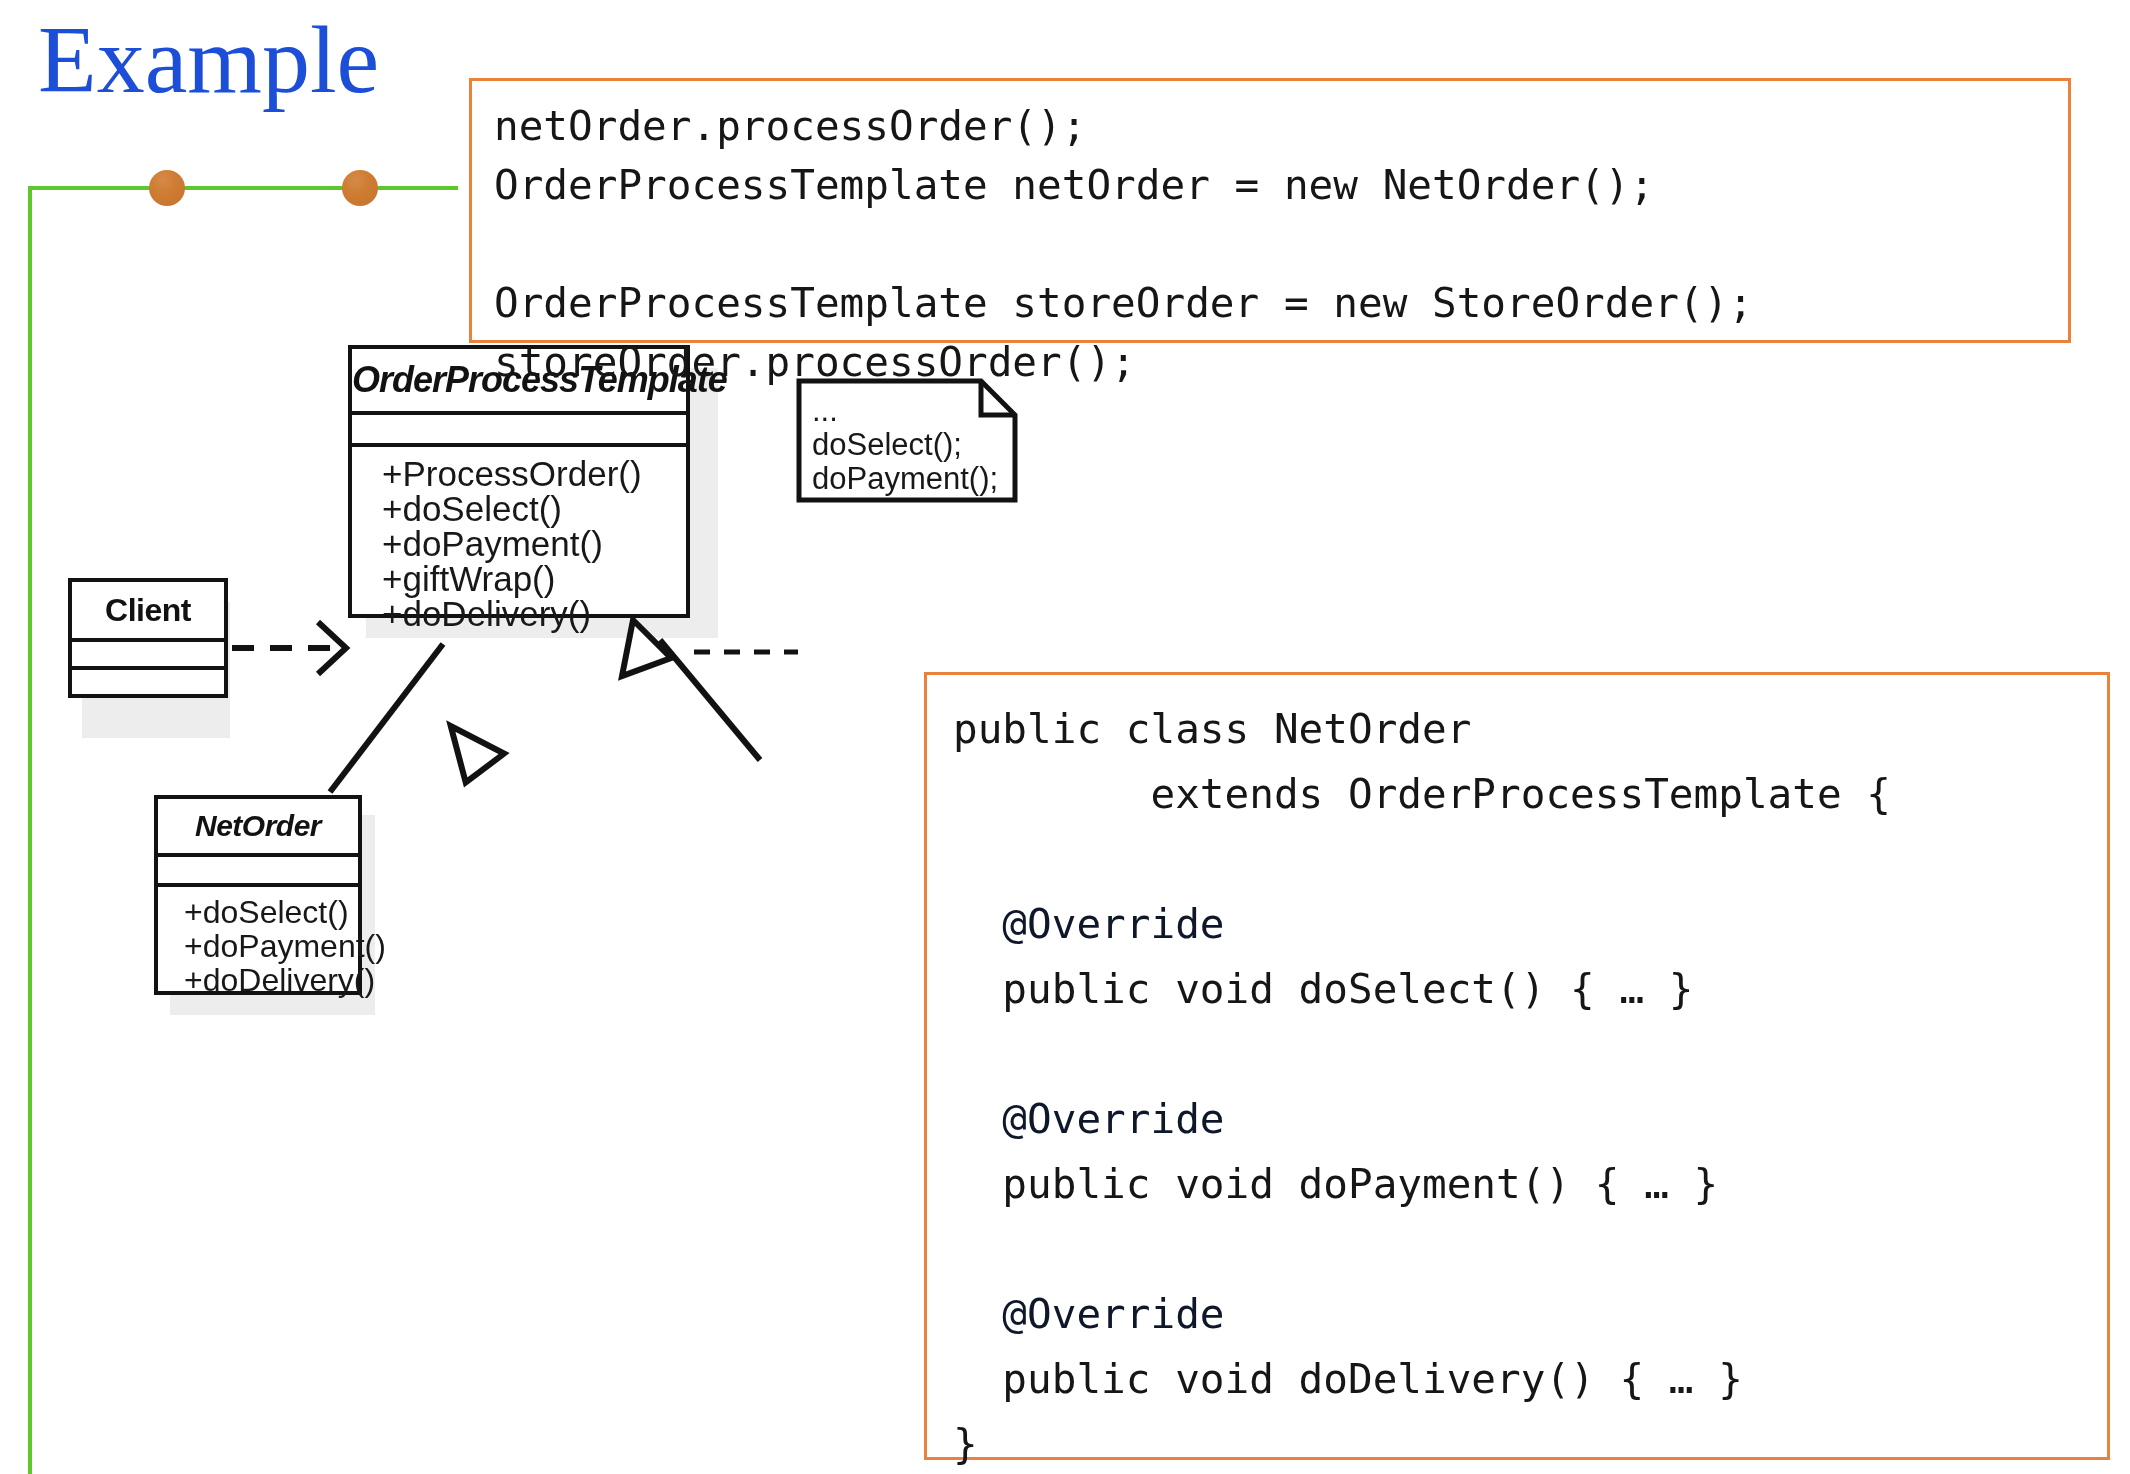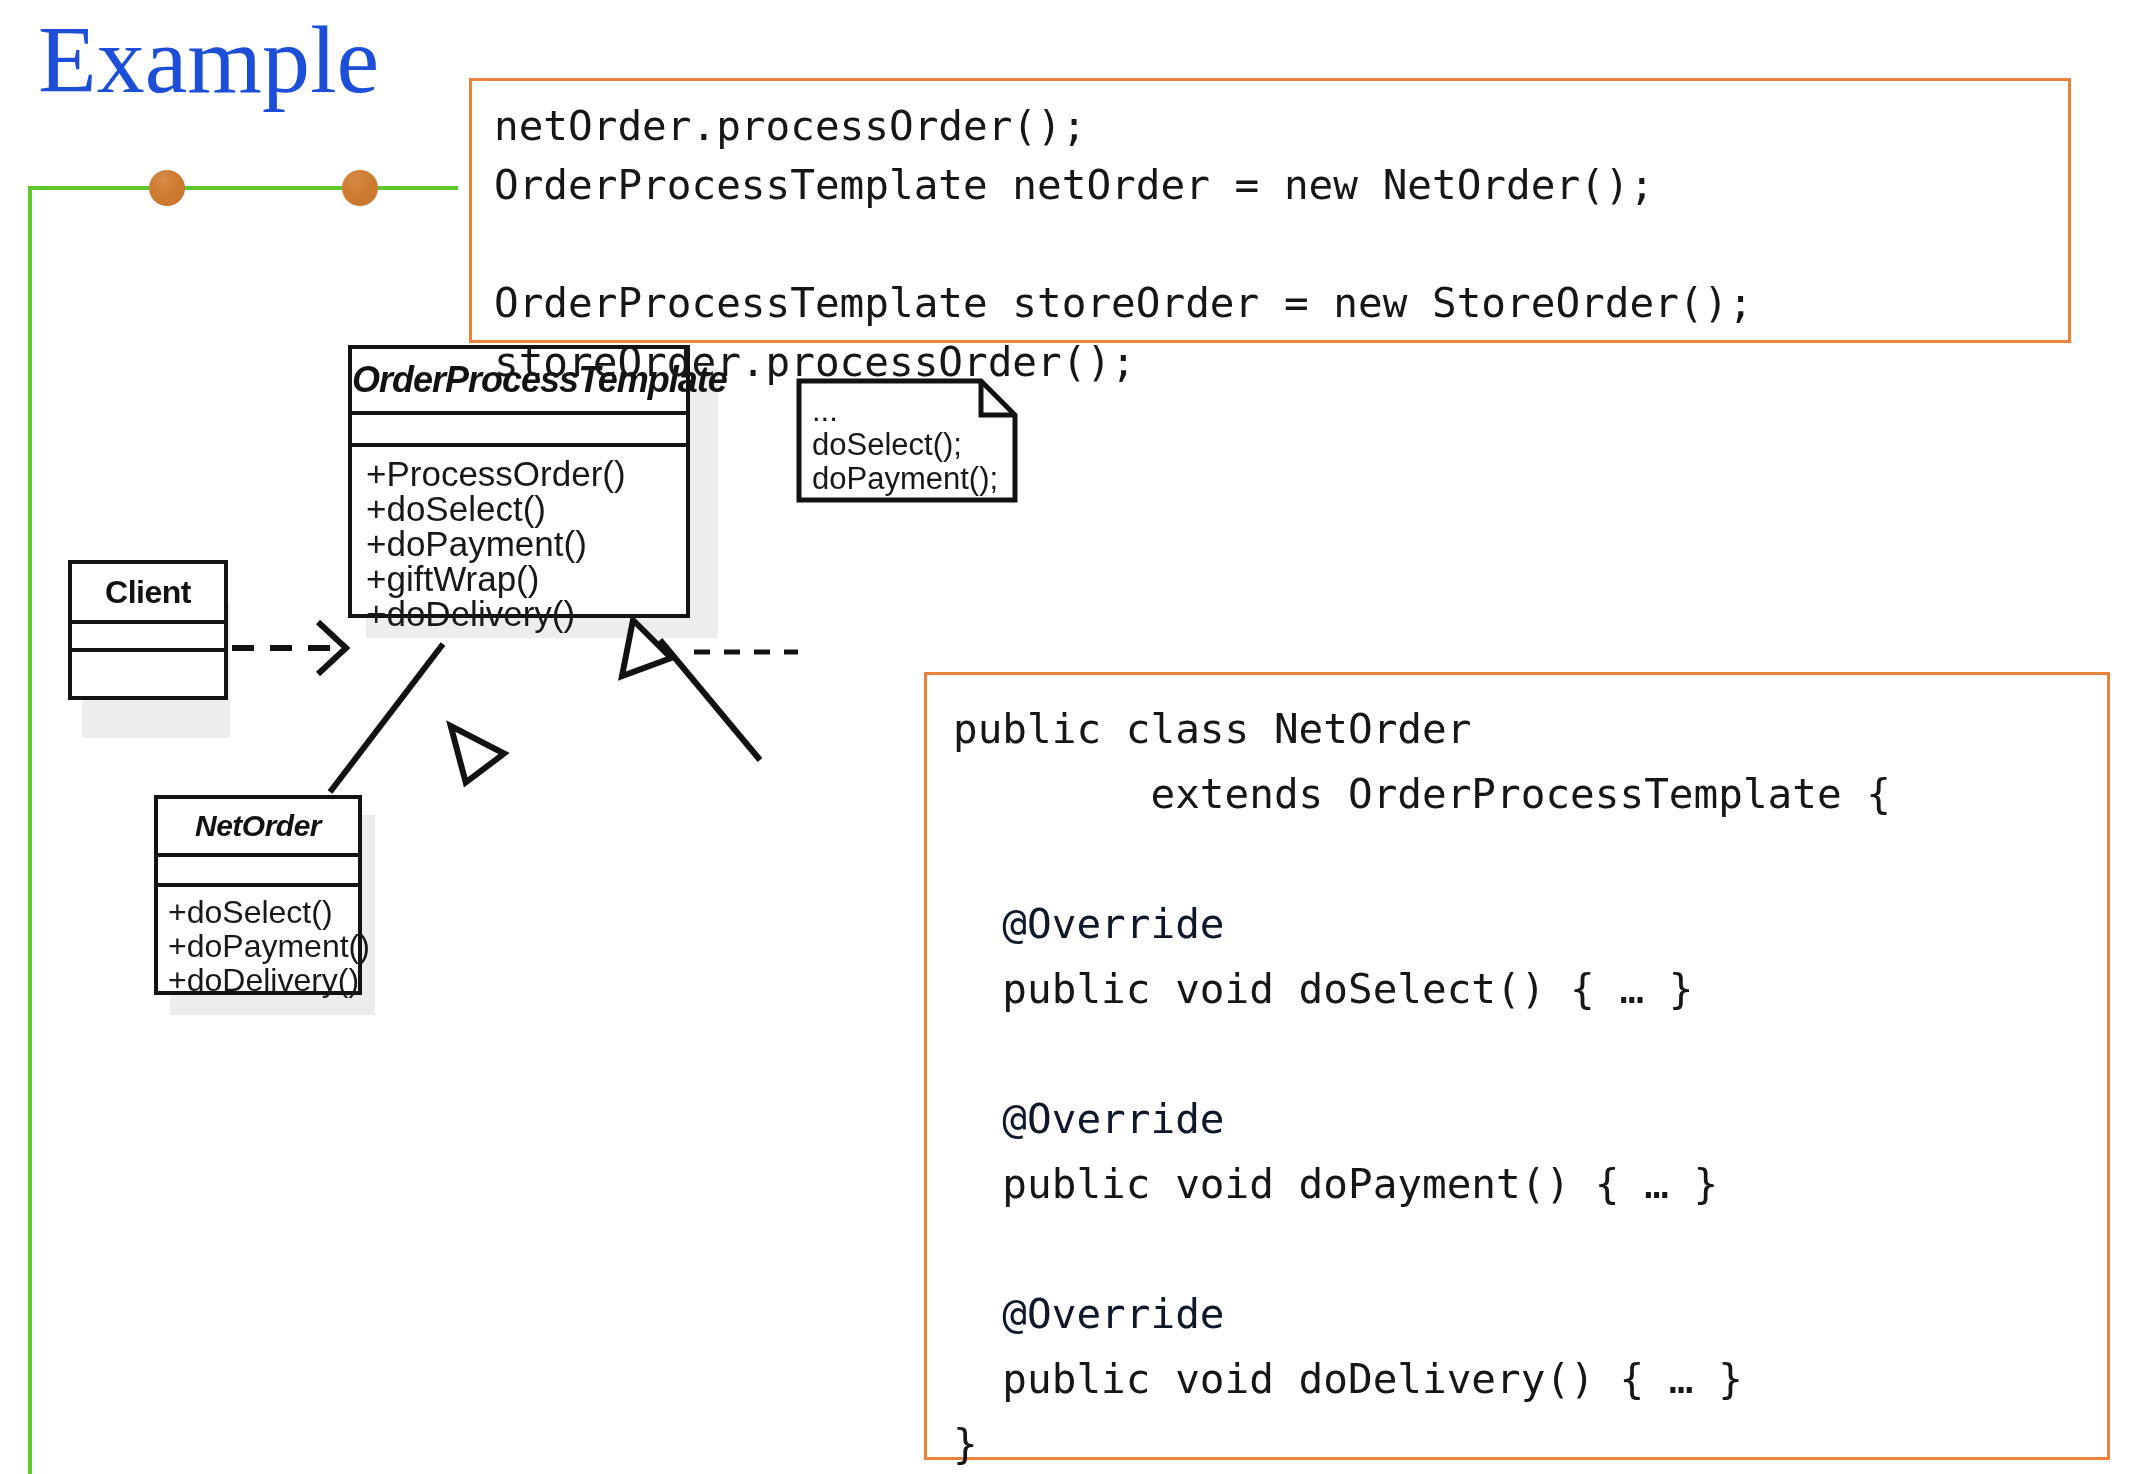--- a/index.html
+++ b/index.html
@@ -57,26 +57,26 @@
     position:absolute; box-sizing:border-box;
     background:#ffffff; border:4px solid #121212;
   }
   .uml-name{
     text-align:center; font-weight:bold; color:#121212;
     font-family:"Liberation Sans", sans-serif;
     letter-spacing:-0.5px;
   }
   .uml-sep{ height:4px; background:#121212; }
   .uml-attrs{ }
-  .uml-ops{ color:#181818; font-family:"Liberation Sans", sans-serif; }
+  .uml-ops{ color:#181818; font-family:"Liberation Sans", sans-serif;margin-left:16px; }
   .uml-ops div{ white-space:nowrap; }
 
   
   #client-shadow{ left:82px; top:602px; width:148px; height:136px; }
-  #client-class{ left:68px; top:560px; width:160px; height:140px; }
+  #client-class{ left:68px; top:578px; width:160px; height:120px; }
   #client-class .uml-name{ font-size:32px; line-height:56px; }
   #client-class .uml-attrs{ height:24px; }
 
   
   #opt-shadow{ left:366px; top:368px; width:352px; height:270px; }
   #opt-class{ left:348px; top:345px; width:342px; height:273px; }
   #opt-class .uml-name{
     font-size:36px; line-height:62px; font-style:italic; font-weight:bold;
     letter-spacing:-1px;
   }

